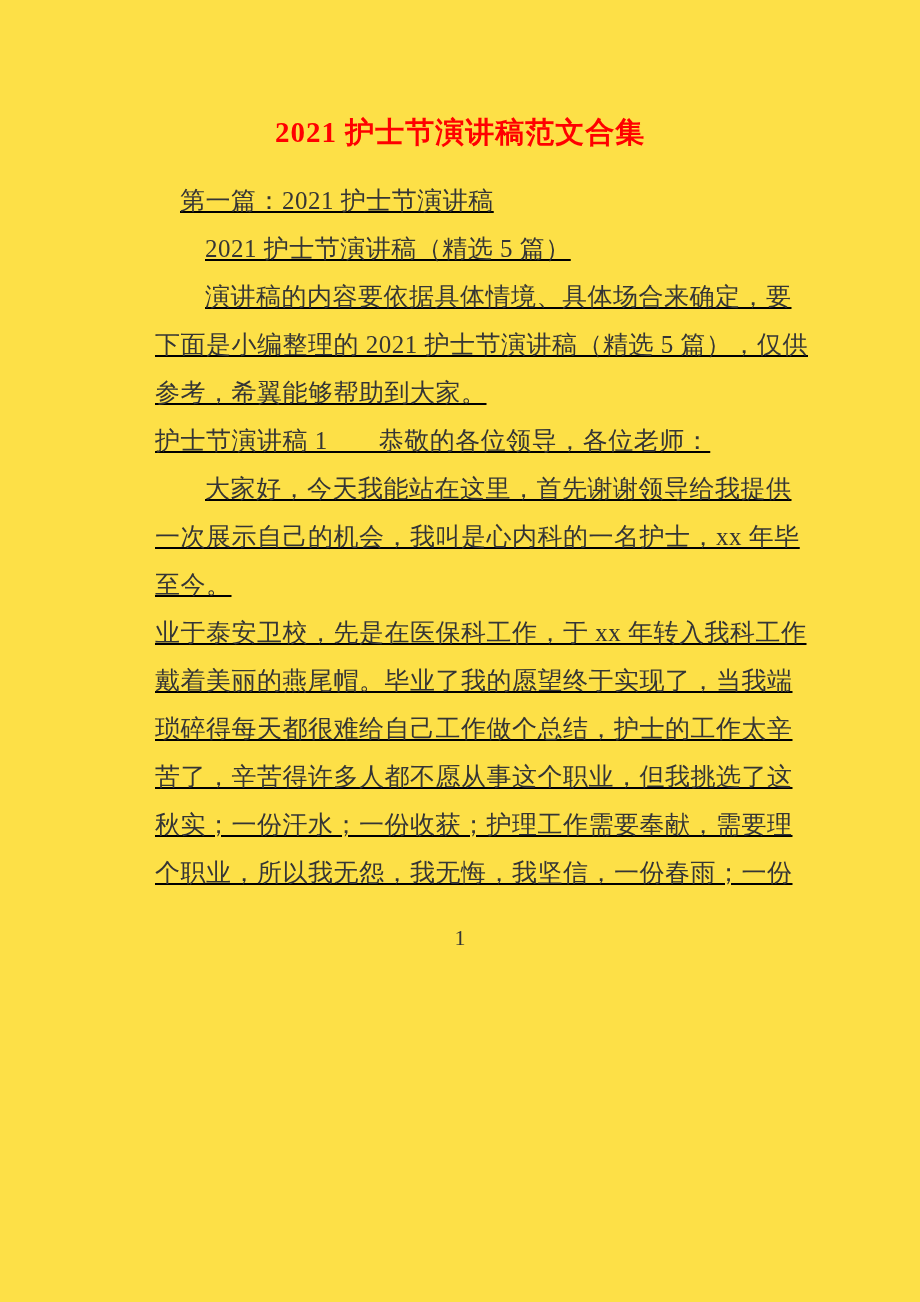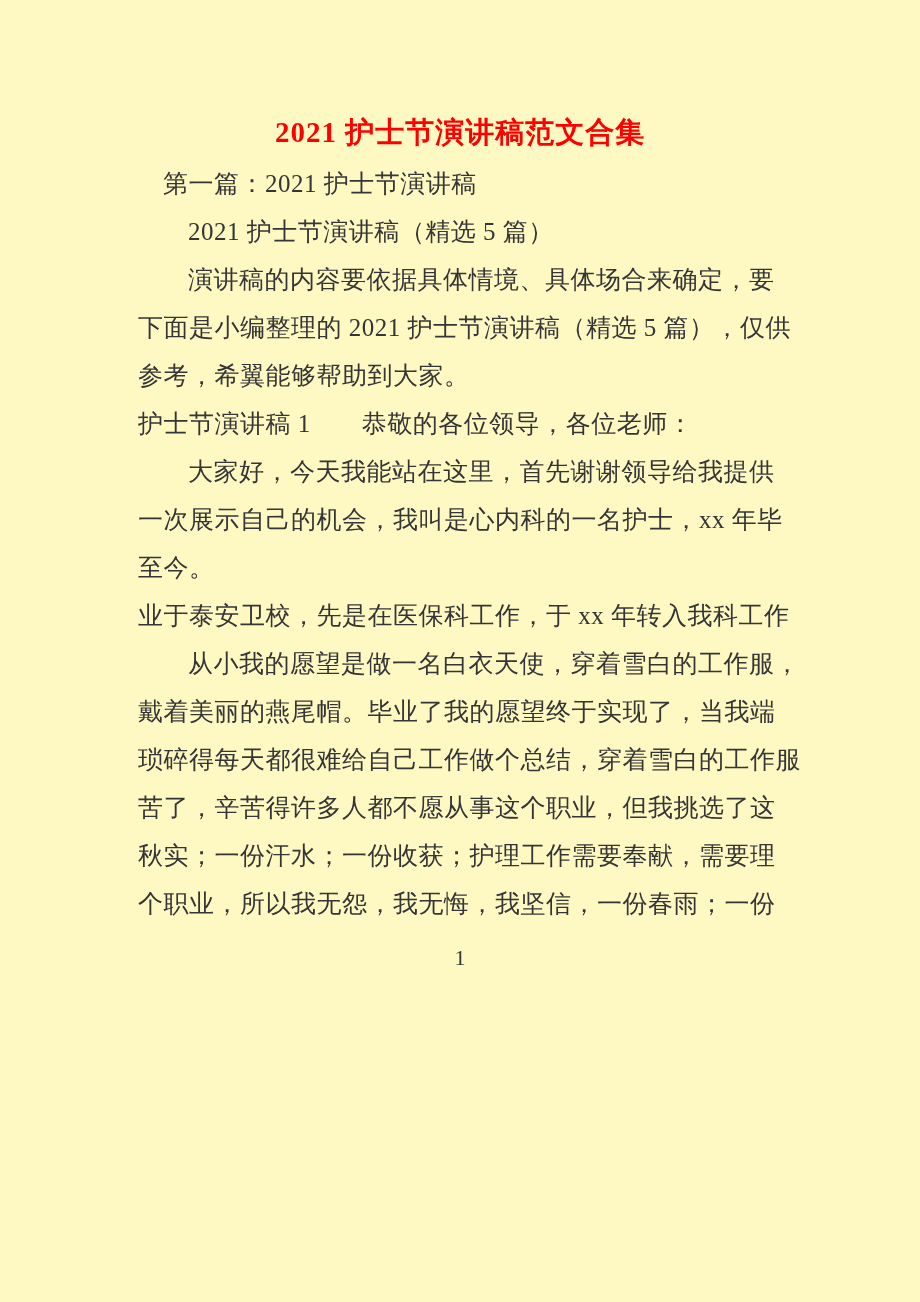--- a/index.html
+++ b/index.html
@@ -11,32 +11,33 @@
     width: 920px;
     height: 1302px;
     overflow: hidden;
     font-family: "Liberation Serif", "DejaVu Serif", serif;
   }
   .page {
     box-sizing: border-box;
     width: 920px;
     height: 1302px;
     padding: 104px 138px 0 138px;
-    background: #fef9c3;
+    background: #fde047;
   }
   .doc-title {
     font-size: 29px;
     line-height: 56px;
     font-weight: bold;
     text-align: center;
     letter-spacing: 1px;
     white-space: nowrap;
   }
   .body-lines {
-    margin: 0;
+    margin: 17px;
+    text-decoration: underline;
   }
   .text-line {
     font-size: 25px;
     line-height: 48px;
     color: #353535;
     white-space: nowrap;
     letter-spacing: 0.5px;
   }
   .indent-0 { padding-left: 0; }
   .indent-1 { padding-left: 25px; }
@@ -59,22 +60,21 @@
       <div class="text-line indent-1">第一篇：2021 护士节演讲稿</div>
       <div class="text-line indent-2">2021 护士节演讲稿（精选 5 篇）</div>
       <div class="text-line indent-2">演讲稿的内容要依据具体情境、具体场合来确定，要</div>
       <div class="text-line indent-0">下面是小编整理的 2021 护士节演讲稿（精选 5 篇），仅供</div>
       <div class="text-line indent-0">参考，希翼能够帮助到大家。</div>
       <div class="text-line indent-0">护士节演讲稿 1　　恭敬的各位领导，各位老师：</div>
       <div class="text-line indent-2">大家好，今天我能站在这里，首先谢谢领导给我提供</div>
       <div class="text-line indent-0">一次展示自己的机会，我叫是心内科的一名护士，xx 年毕</div>
       <div class="text-line indent-0">至今。</div>
       <div class="text-line indent-0">业于泰安卫校，先是在医保科工作，于 xx 年转入我科工作</div>
-      <div class="text-line indent-2">从小我的愿望是做一名白衣天使，穿着雪白的工作服，</div>
       <div class="text-line indent-0">戴着美丽的燕尾帽。毕业了我的愿望终于实现了，当我端</div>
-      <div class="text-line indent-0">琐碎得每天都很难给自己工作做个总结，穿着雪白的工作服</div>
+      <div class="text-line indent-0">琐碎得每天都很难给自己工作做个总结，护士的工作太辛</div>
       <div class="text-line indent-0">苦了，辛苦得许多人都不愿从事这个职业，但我挑选了这</div>
       <div class="text-line indent-0">秋实；一份汗水；一份收获；护理工作需要奉献，需要理</div>
       <div class="text-line indent-0">个职业，所以我无怨，我无悔，我坚信，一份春雨；一份</div>
     </div>
 
   <div class="page-number">1</div>
 </div>
 
 </body></html>

